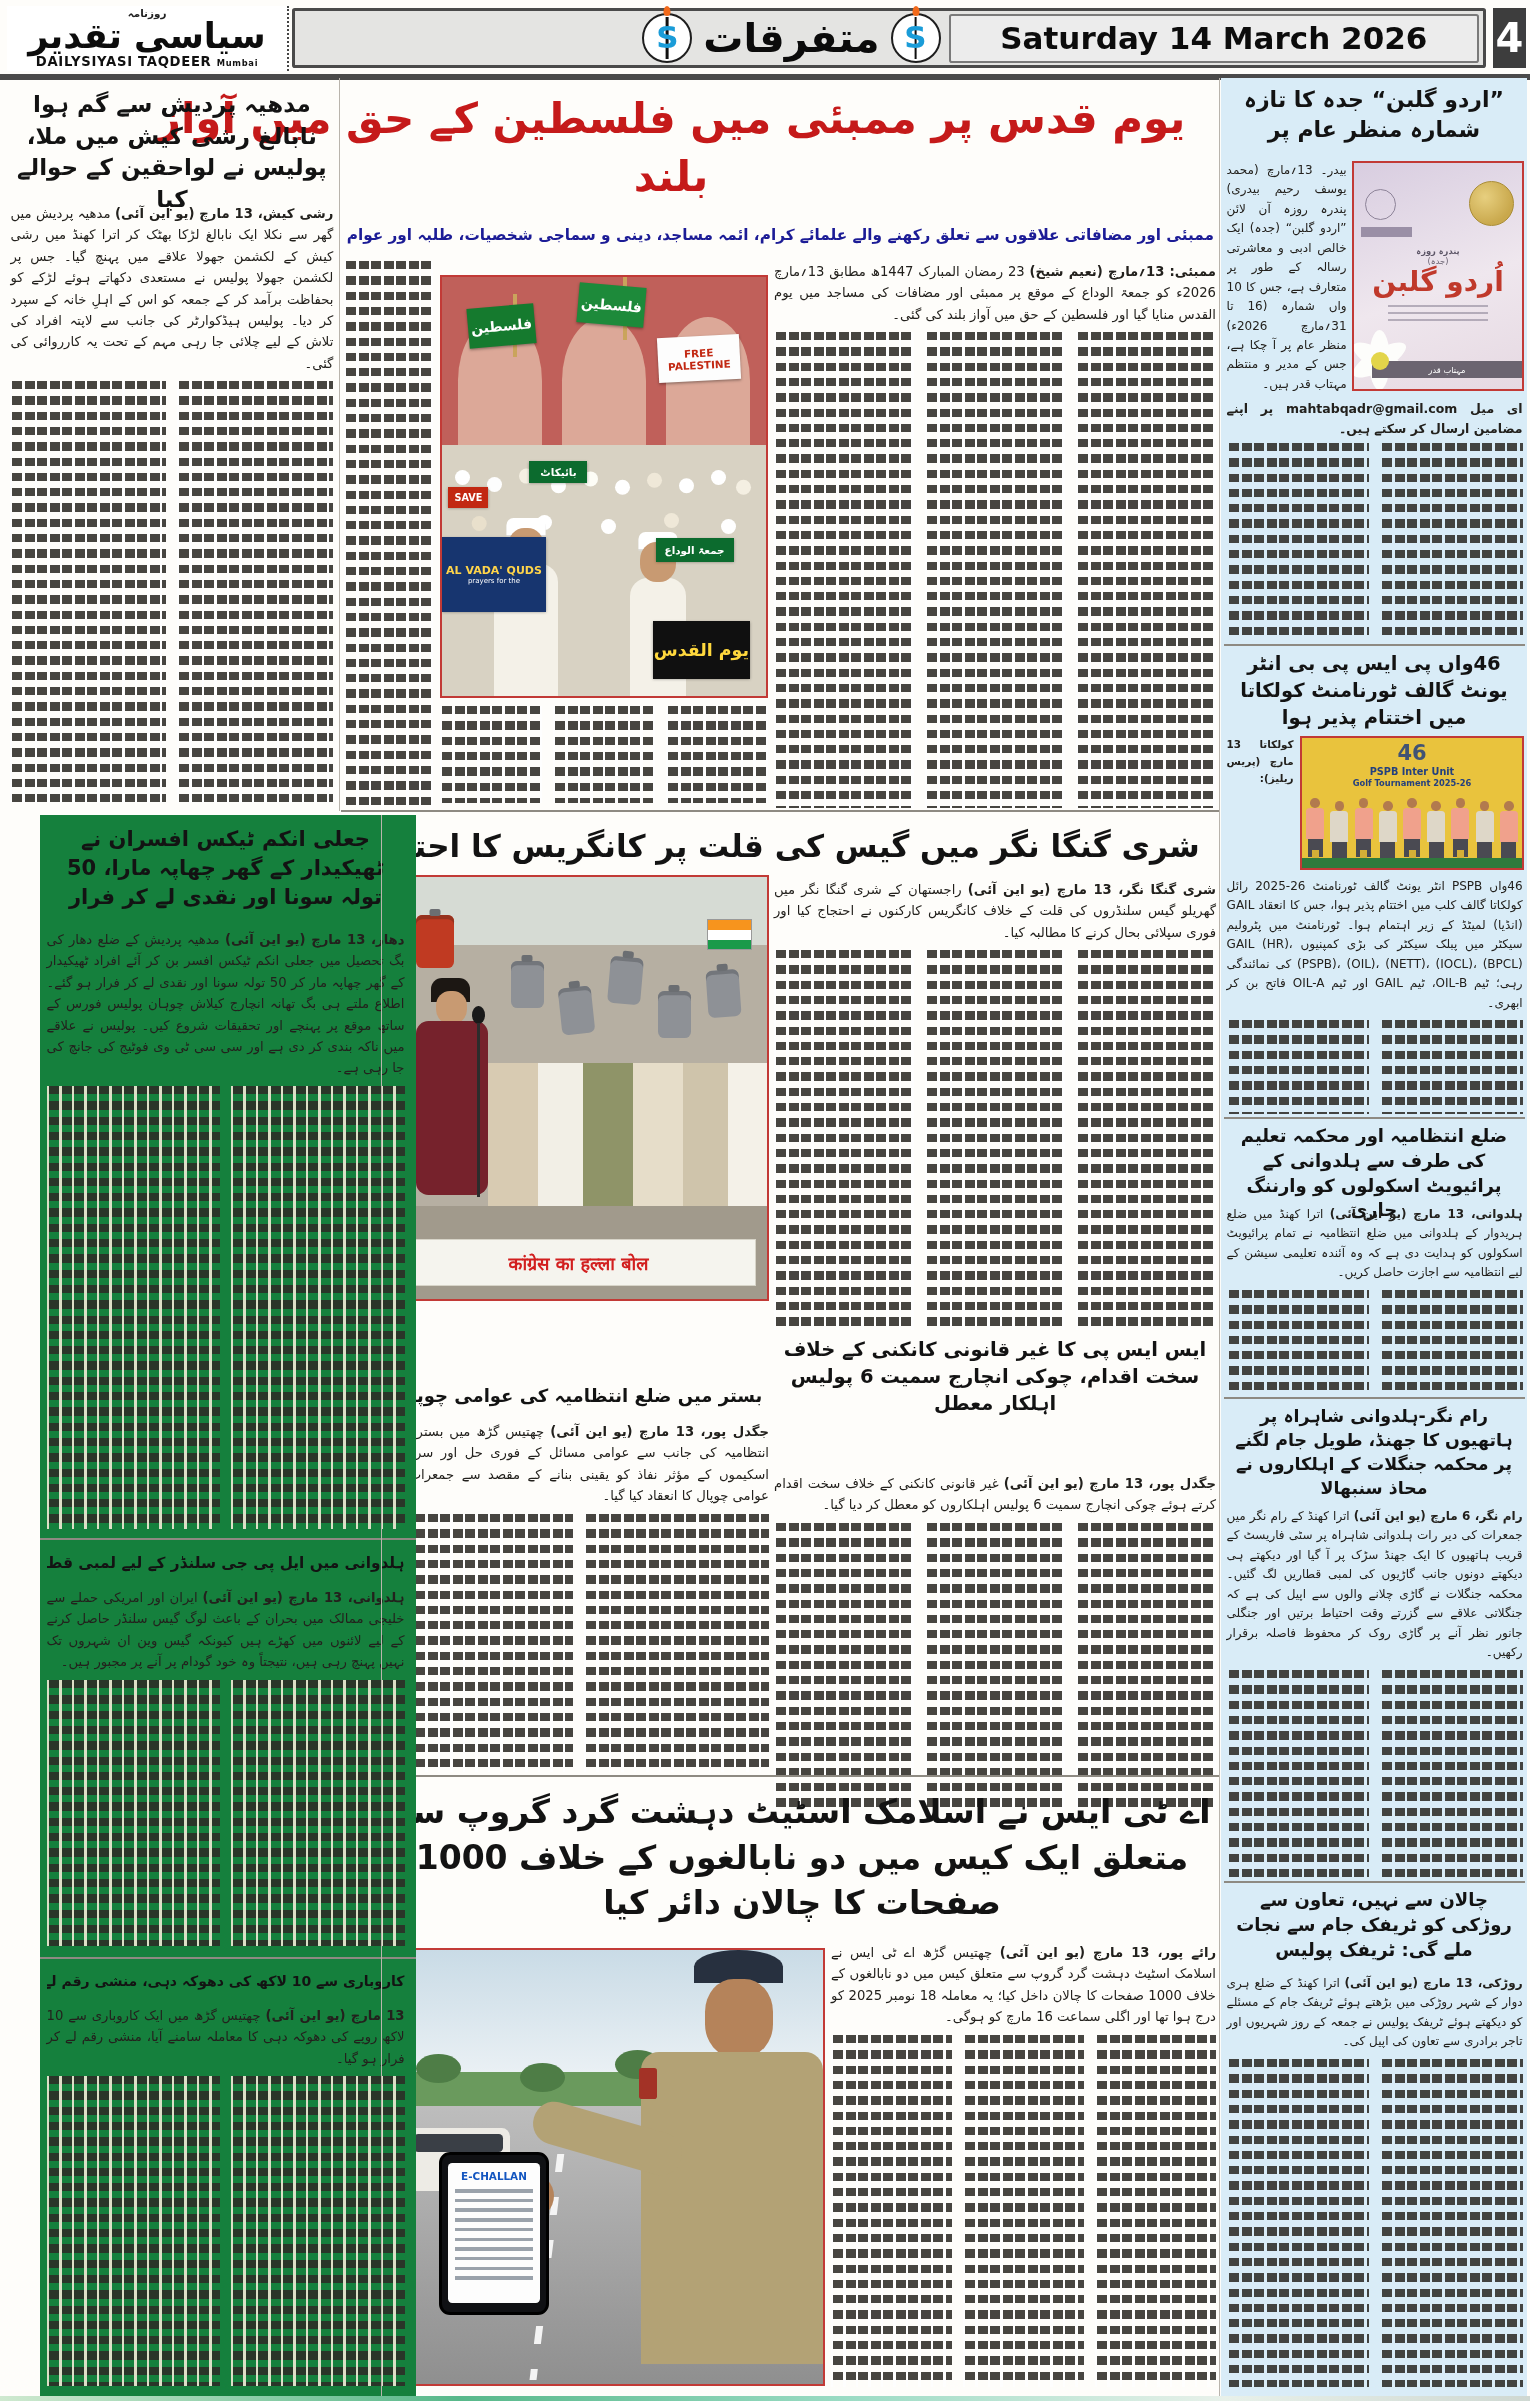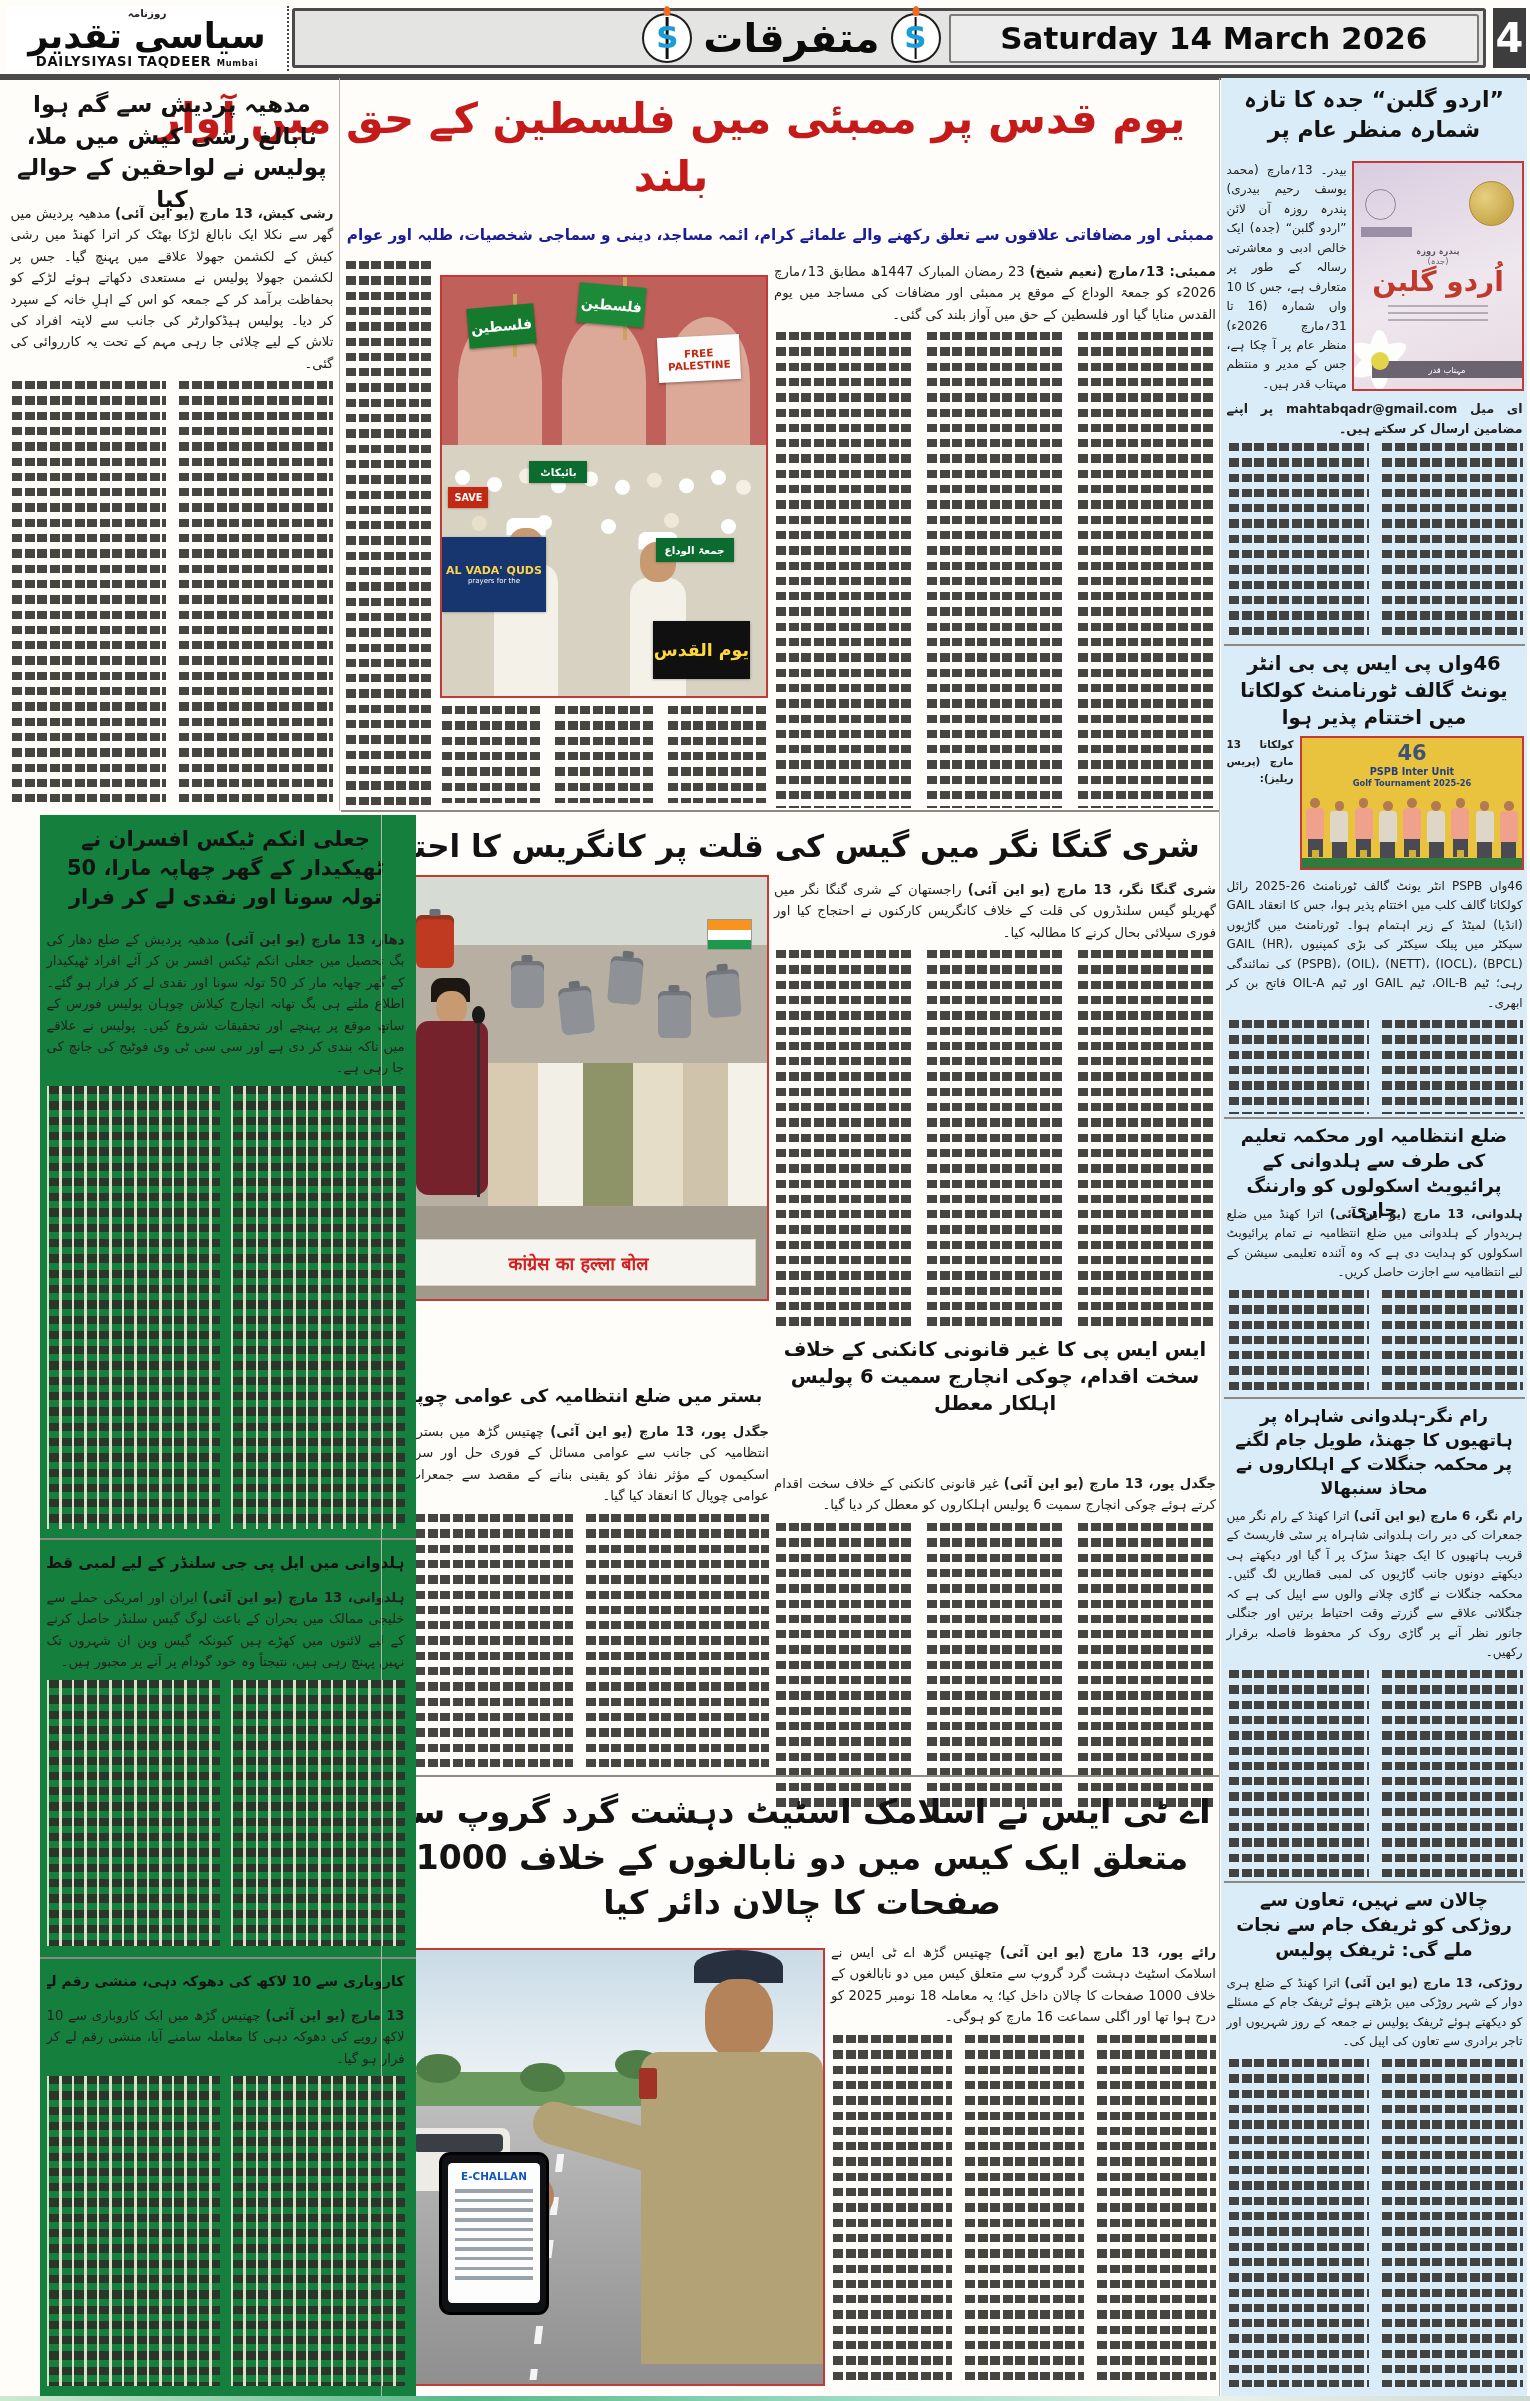--- a/index.html
+++ b/index.html
@@ -459,21 +459,21 @@
             <span class="hd"></span>
             <span class="tr"></span>
             <span class="lg"></span>
           </span>
       </div>
       <div class="golf-green"></div>
     </div>
 
     <div class="abs body" style="left:5.6px;top:799px;width:296px;height:237px;">
       <div class="lead urdu" style="font-size:12px;"><span>46واں PSPB انٹر یونٹ گالف ٹورنامنٹ 26-2025 رائل کولکاتا گالف کلب میں اختتام پذیر ہوا، جس کا انعقاد GAIL (انڈیا) لمیٹڈ کے زیر اہتمام ہوا۔</span>
-        <span>ٹورنامنٹ میں گاڑیوں سیکٹر میں پبلک سیکٹر کی بڑی کمپنیوں GAIL (HR)، (PSPB)، (OIL)، (NETT)، (IOCL)، (BPCL) کی نمائندگی رہی؛ ٹیم OIL-B، ٹیم GAIL اور ٹیم OIL-A فاتح بن کر ابھری۔</span></div>
+        <span>ٹورنامنٹ میں پٹرولیم سیکٹر میں پبلک سیکٹر کی بڑی کمپنیوں GAIL (HR)، (PSPB)، (OIL)، (NETT)، (IOCL)، (BPCL) کی نمائندگی رہی؛ ٹیم OIL-B، ٹیم GAIL اور ٹیم OIL-A فاتح بن کر ابھری۔</span></div>
       <div class="cols">
           <div class="col greek"></div>
           <div class="col greek"></div>
         </div>
     </div>
     <div class="hr" style="left:2.8px;top:1039px;width:301px;"></div>
 
     <div class="abs h" style="left:7px;top:1046px;width:292px;height:75px;font-size:18px;">ضلع انتظامیہ اور محکمہ تعلیم کی طرف سے ہلدوانی کے پرائیویٹ اسکولوں کو وارننگ جاری</div>
     <div class="abs body" style="left:5.6px;top:1127px;width:296px;height:188px;">
       <div class="lead urdu" style="font-size:12px;"><span class="dl">ہلدوانی، 13 مارچ (یو این آئی)</span>

